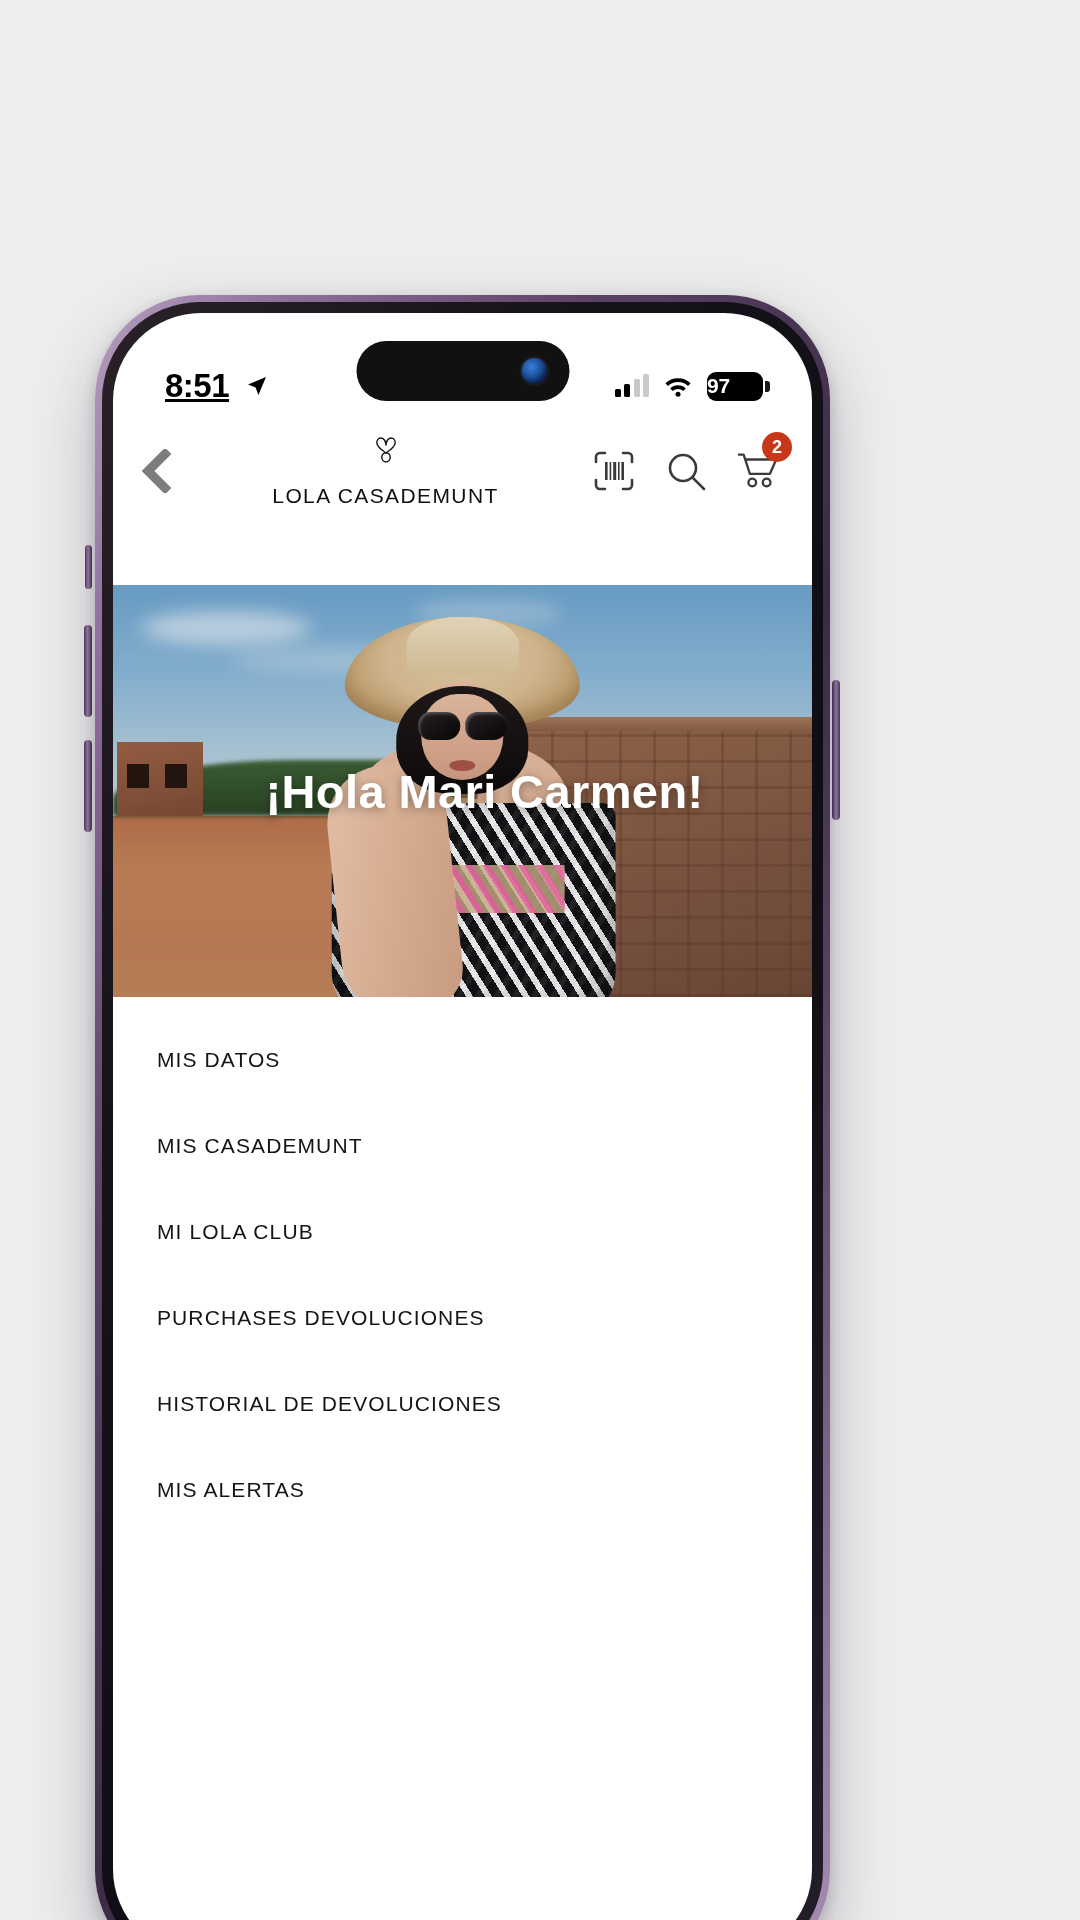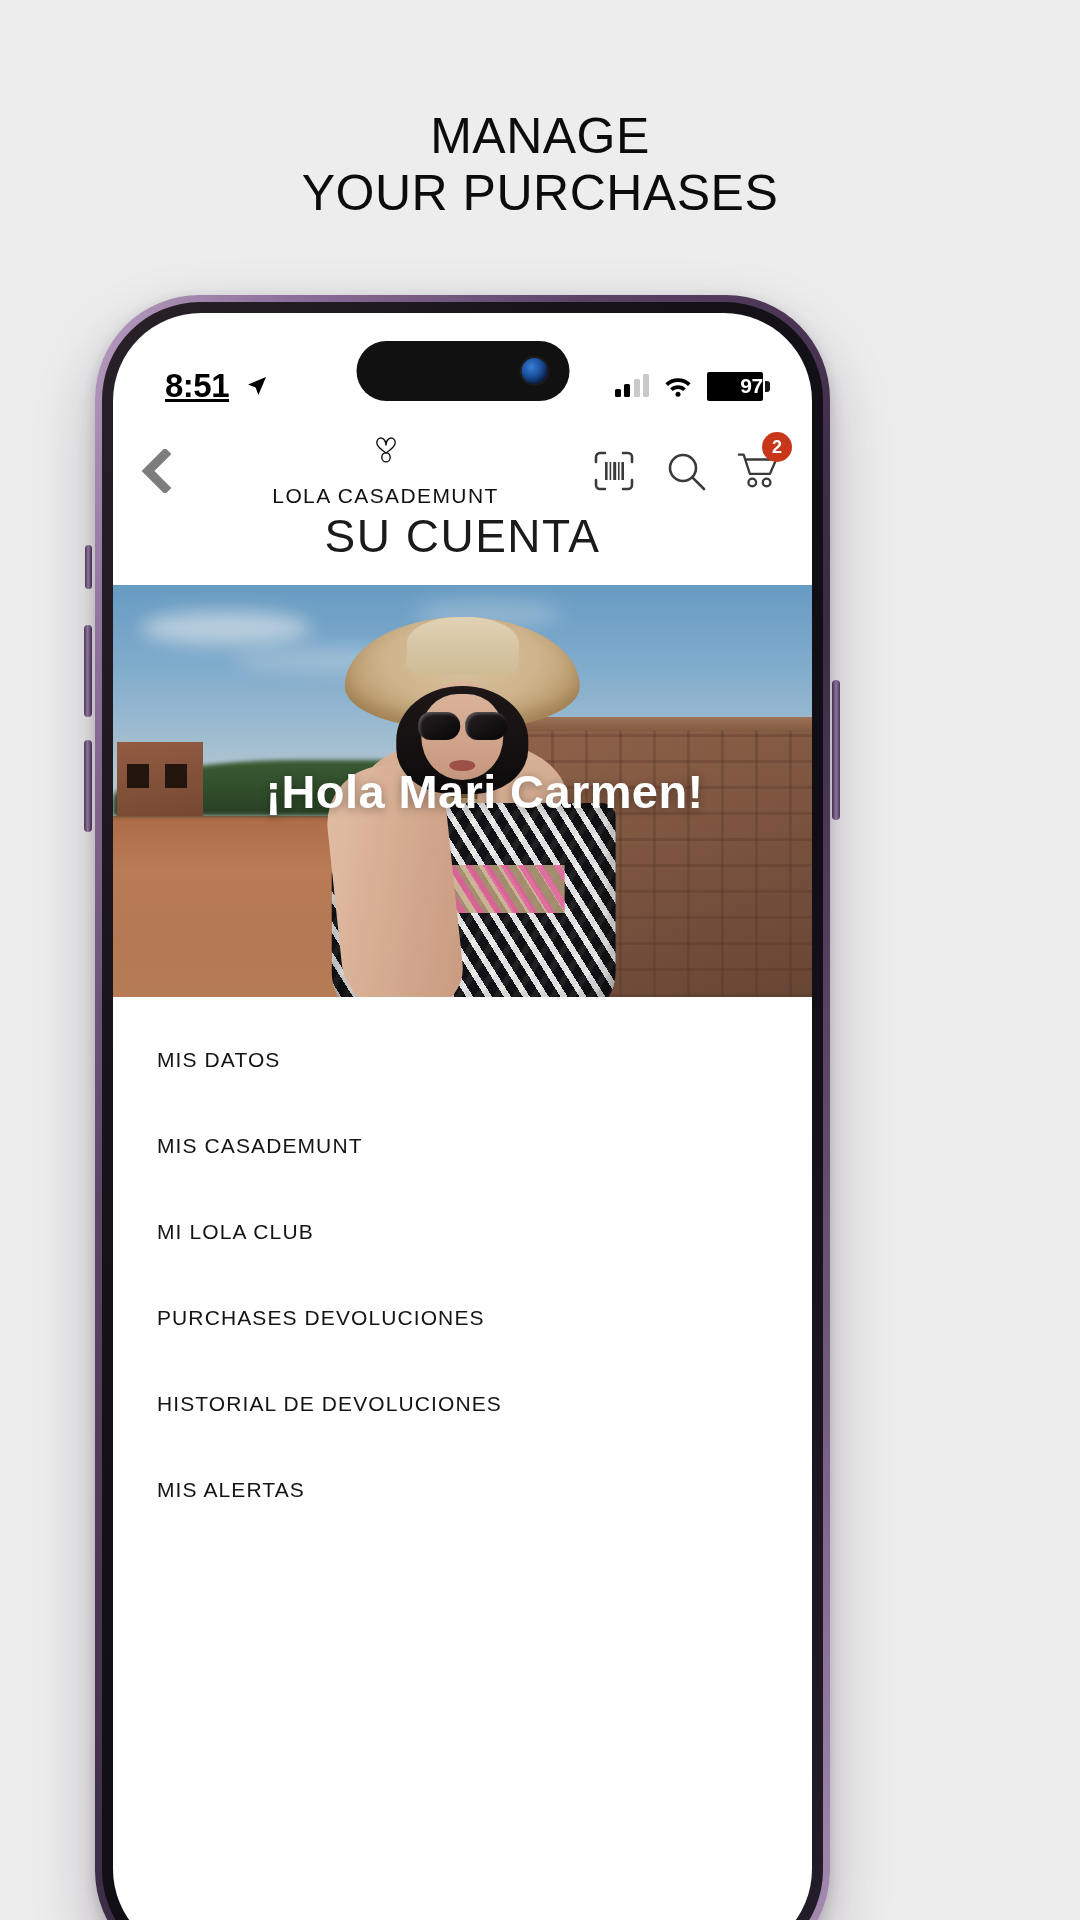--- a/index.html
+++ b/index.html
@@ -61,22 +61,22 @@
   .sb-right { display:flex; align-items:center; gap:14px; }
   .signal { display:flex; align-items:flex-end; gap:3.5px; height:22px; }
   .signal i { display:block; width:6px; border-radius:1.5px; background:#000; }
   .signal i:nth-child(1){ height:8px; }
   .signal i:nth-child(2){ height:13px; }
   .signal i:nth-child(3){ height:18px; background:#c9c9c9; }
   .signal i:nth-child(4){ height:23px; background:#c9c9c9; }
   .wifi { width:30px; height:22px; }
   .battery { display:flex; align-items:center; }
   .batt-body {
-    width:56px; height:29px; border-radius:2px; background:#000;
-    display:flex; align-items:center; justify-content:flex-end;
+    width:56px; height:29px; border-radius:9px; background:#000;
+    display:flex; align-items:center; justify-content:flex-start;
   }
   .batt-num { color:#fff; font-size:21px; font-weight:700; letter-spacing:-0.3px; }
   .batt-tip { width:5px; height:11px; background:#000; border-radius:0 3px 3px 0; margin-left:2px; opacity:.9; }
 
   
   .island {
     position:absolute; top:28px; left:50%; transform:translateX(-50%);
     width:213px; height:60px; border-radius:34px; background:#111;
     display:flex; align-items:center; justify-content:flex-end;
     padding-right:22px;
@@ -262,24 +262,20 @@
   .menu-item {
     height:86px; display:flex; align-items:center;
     font-size:21px; letter-spacing:1.1px; color:#141414; font-weight:400;
   }
 </style>
 </head>
 <body>
 
 <div id="root">
 
-  <div class="headline">
-    <span class="l1">MANAGE</span>
-    <span class="l2">YOUR PURCHASES</span>
-  </div>
 
   <div class="phone">
     <div class="phone-mid">
       <div class="screen">
 
         <div class="statusbar">
           <div class="sb-left">
             <span class="sb-time">8:51</span>
             <svg class="loc-arrow" viewBox="0 0 24 24">
               <path d="M21 3 3 10.6l7.6 2.8L13.4 21Z" fill="#000"></path>
@@ -344,21 +340,20 @@
               <svg class="nav-ic" viewBox="0 0 46 46">
                 <path d="M3 7h5l6.5 20h21L42 12H11" fill="none" stroke="#3a3a3a" stroke-width="2.4" stroke-linecap="round" stroke-linejoin="round"></path>
                 <circle cx="17" cy="36" r="4" fill="none" stroke="#3a3a3a" stroke-width="2.4"></circle>
                 <circle cx="32" cy="36" r="4" fill="none" stroke="#3a3a3a" stroke-width="2.4"></circle>
               </svg>
               <span class="cart-badge">2</span>
             </span>
           </div>
         </div>
 
-        <div class="page-title">SU CUENTA</div>
 
         <div class="hero">
           <div class="hero-photo">
             <div class="sky"></div>
             <div class="cloud cl1"></div>
               <div class="cloud cl2"></div>
               <div class="cloud cl3"></div>
             <div class="ground"></div>
             <div class="ground-h"></div>
             <div class="trees"></div>

